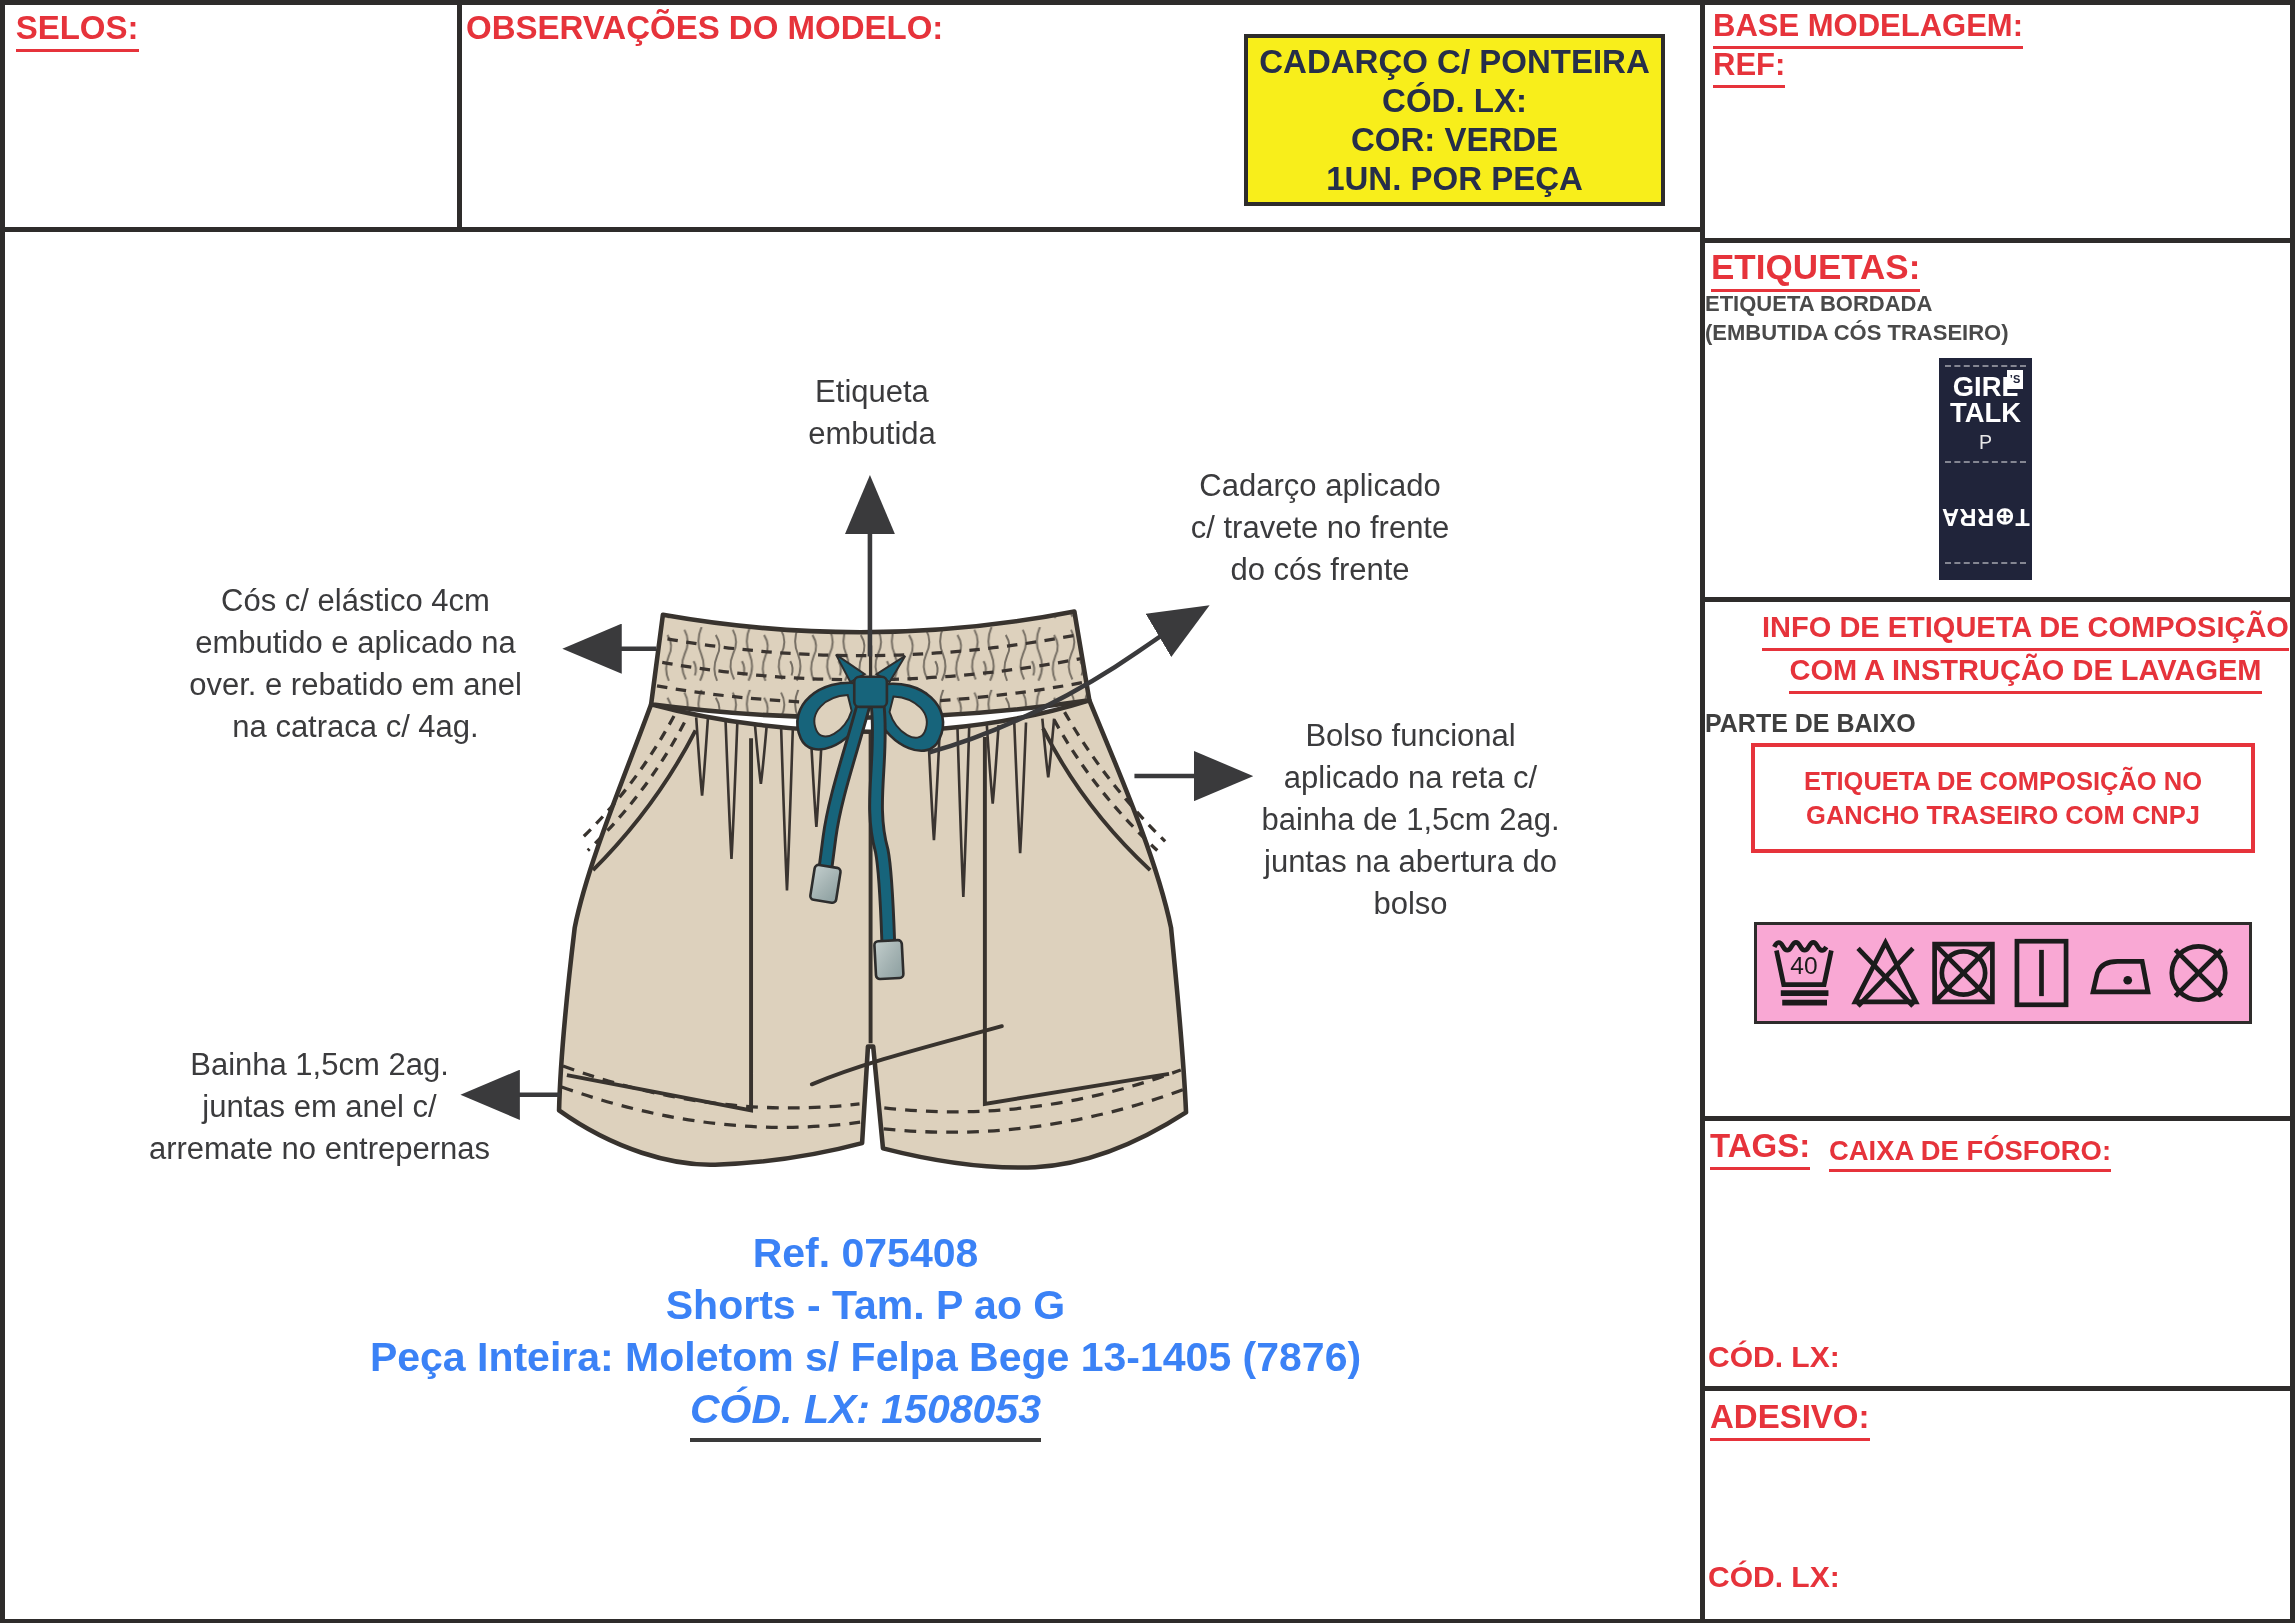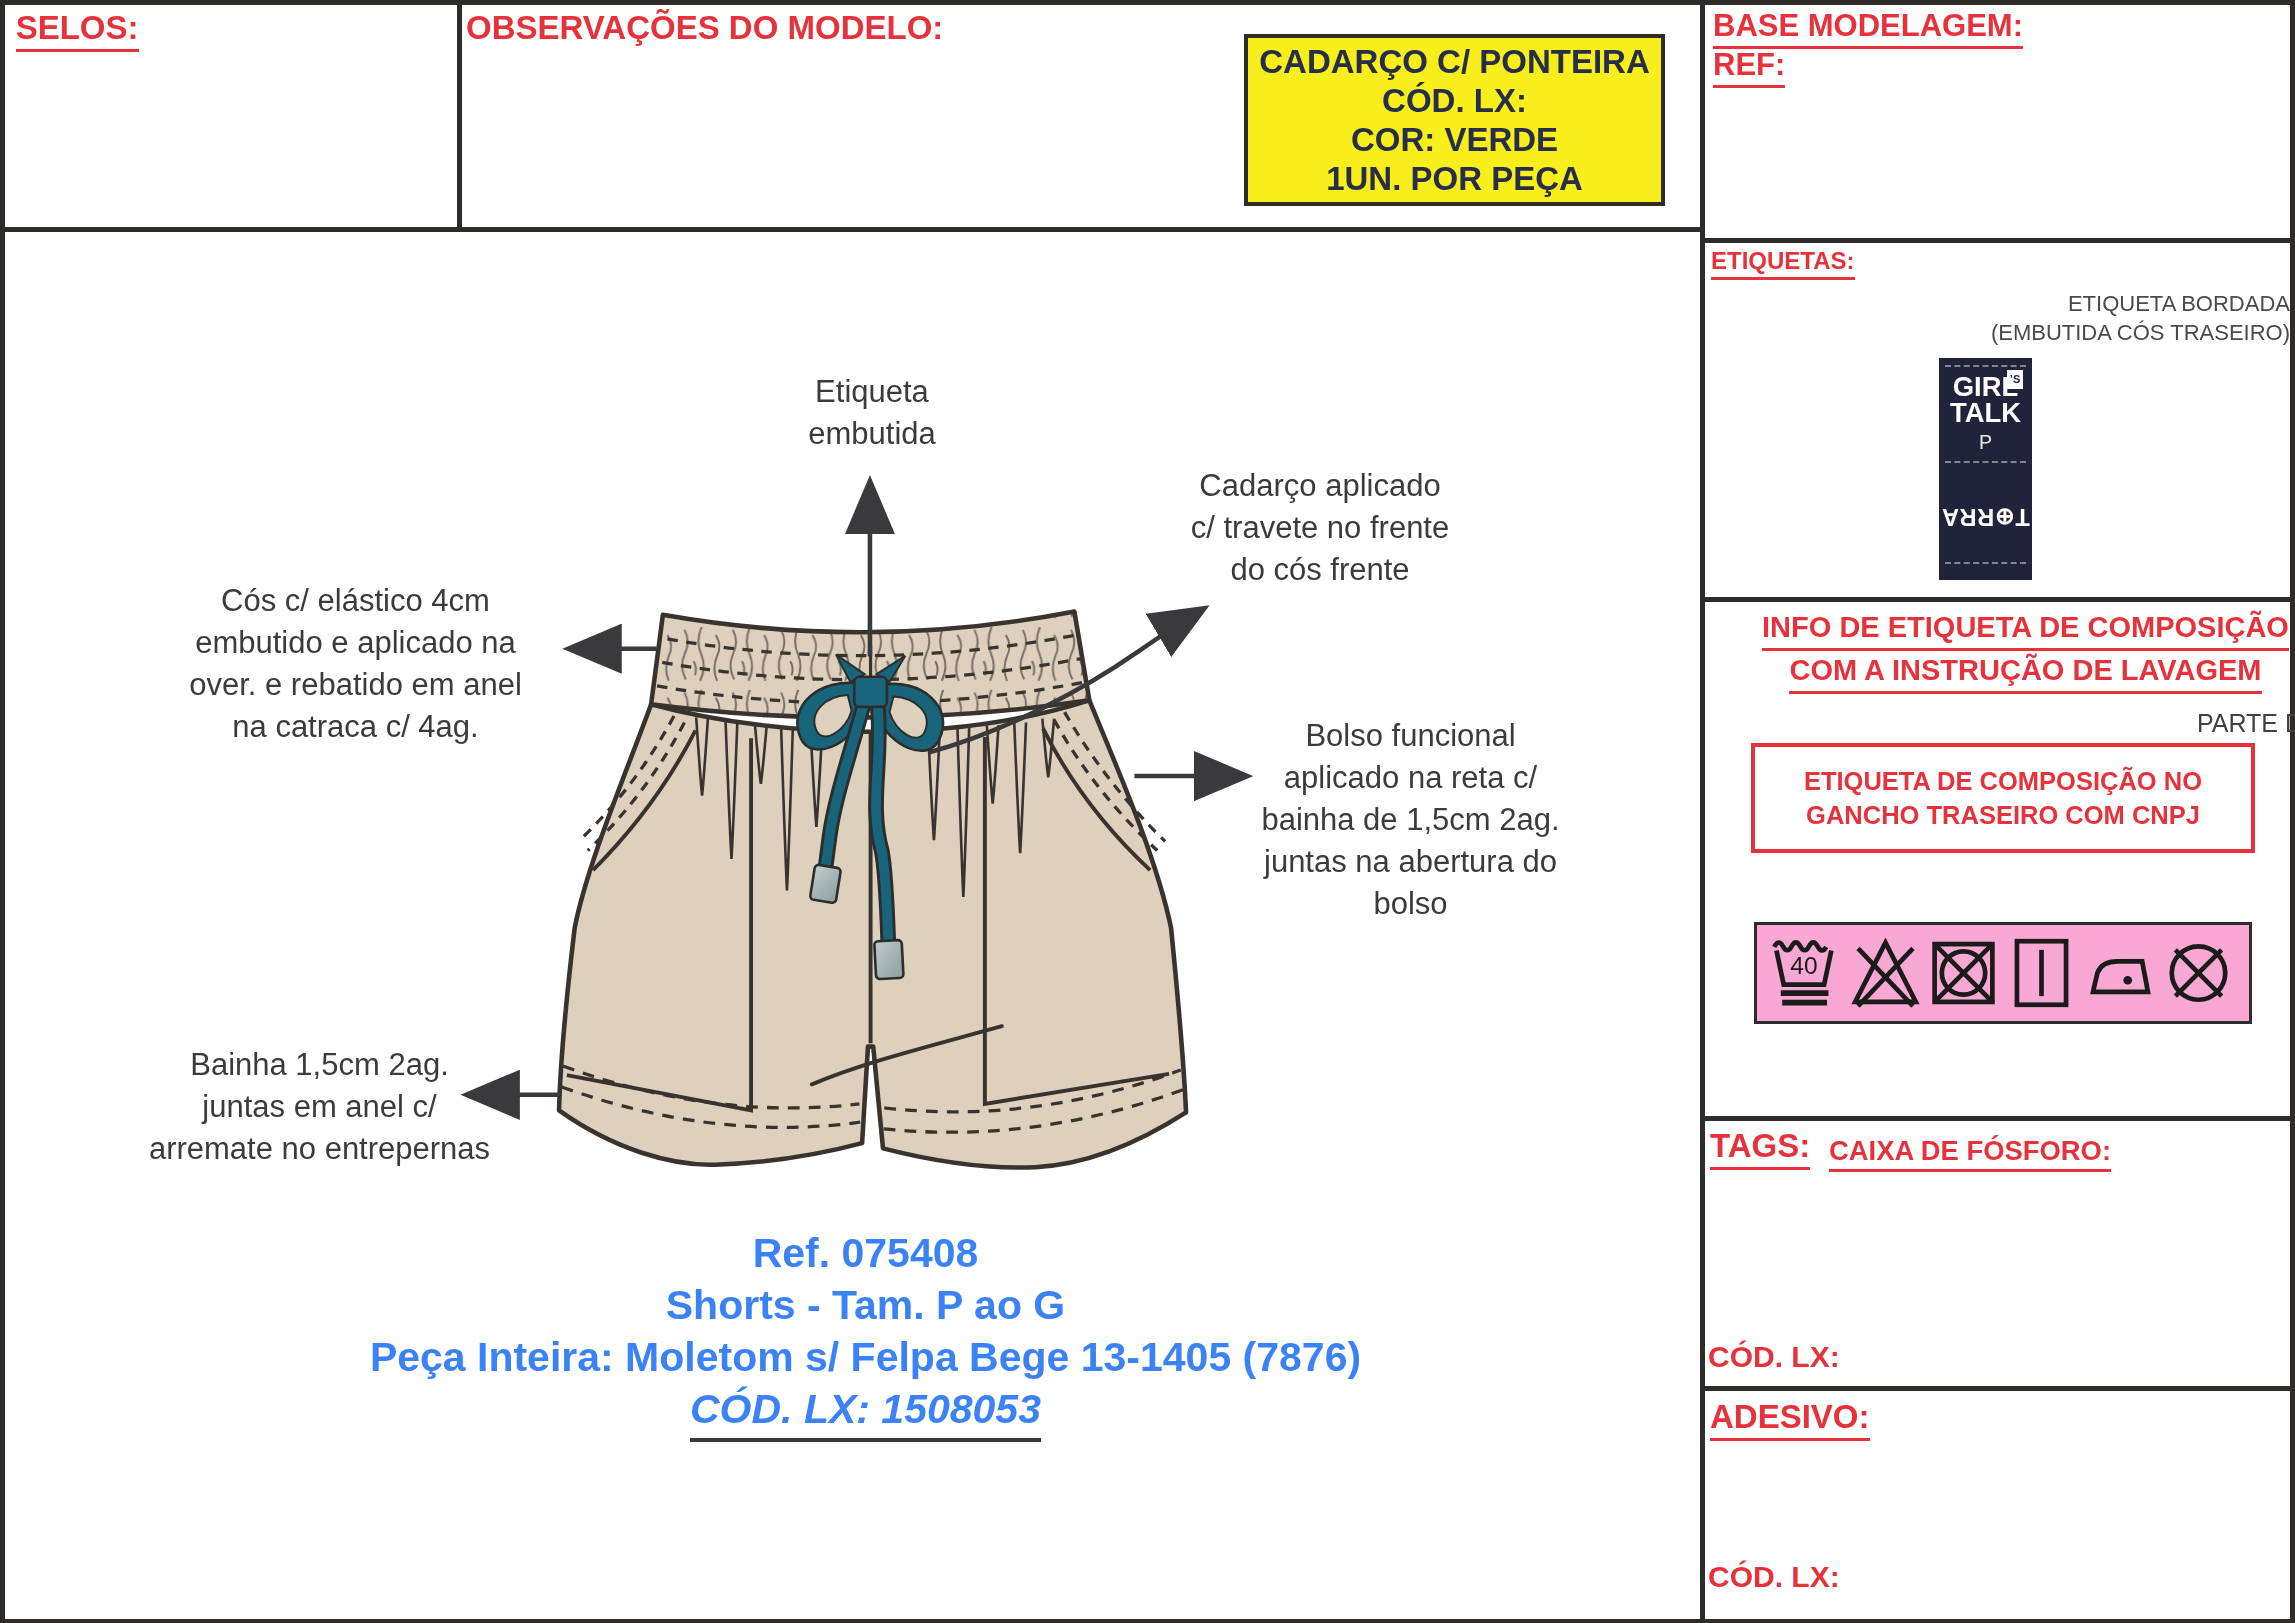--- a/index.html
+++ b/index.html
@@ -10,21 +10,21 @@
   .red-h{color:#e6333b;font-weight:bold;position:absolute;white-space:nowrap;}
   .u{display:inline-block;border-bottom:3.3px solid currentColor;padding-bottom:2px;}
   .center-col{position:absolute;text-align:center;margin-left:28px;}
   .note-box{position:absolute;background:#f8ee1b;border:4.6px solid #2e2c2b;box-sizing:border-box;
             text-align:center;color:#262e49;font-weight:bold;font-size:33px;line-height:39px;
             display:flex;flex-direction:column;justify-content:center;}
   .ann{position:absolute;text-align:center;font-size:31px;line-height:42px;color:#3b3b3d;}
   .footer-block{position:absolute;text-align:center;font-size:41px;line-height:52px;
                 font-weight:bold;color:#3b82f6;}
   .footer-block .cod{font-style:italic;display:inline-block;border-bottom:4.6px solid #3a3a3a;padding-bottom:2.6px;}
-  .gray-h{position:absolute;color:#4a4a4a;font-weight:normal;text-align:right;}
+  .gray-h{position:absolute;color:#4a4a4a;font-weight:bold;text-align:left;}
   .comp-box{position:absolute;border:4.6px solid #e6333b;box-sizing:border-box;text-align:center;
             color:#e6333b;font-weight:bold;font-size:25.5px;line-height:34px;
             display:flex;flex-direction:column;justify-content:center;}
   .care-box{position:absolute;border:3.3px solid #2e2c2b;box-sizing:border-box;
             display:flex;align-items:center;justify-content:space-between;padding:6.5px 14.4px;background:#f9a8d4;}
   .care-box svg{display:block;}
   .label{position:absolute;background:#20243a;}
   .label .dash{position:absolute;left:6%;width:88%;border-top:2px dashed rgba(255,255,255,.45);}
   .label .brand{position:absolute;left:0;width:100%;text-align:center;color:#fff;font-weight:bold;
                 font-size:27.4px;line-height:26px;letter-spacing:0px;font-family:"Liberation Sans",sans-serif;}
@@ -206,21 +206,21 @@
     <div>arremate no entrepernas</div>
   </div>
 
   <div class="footer-block" style="left:245px;top:1227px;width:1241px;">
     <div>Ref. 075408</div>
     <div>Shorts - Tam. P ao G</div>
     <div>Peça Inteira: Moletom s/ Felpa Bege 13-1405 (7876)</div>
     <div><span class="cod">CÓD. LX: 1508053</span></div>
   </div>
 
-  <div class="red-h" style="left:1711px;top:247px;font-size:24px;">
+  <div class="red-h" style="left:1711px;top:247px;font-size:35px;">
     <span class="u">ETIQUETAS:</span>
   </div>
   <div class="gray-h" style="left:1705px;top:289px;width:585px;font-size:22px;line-height:29px;">
     <div>ETIQUETA BORDADA</div>
     <div>(EMBUTIDA CÓS TRASEIRO)</div>
   </div>
 
   <div class="label" style="left:1939px;top:358px;width:93px;height:222px;">
     <div class="dash" style="top:6.5px;"></div>
     <div class="brand" style="top:15.7px;">GIRL</div>

